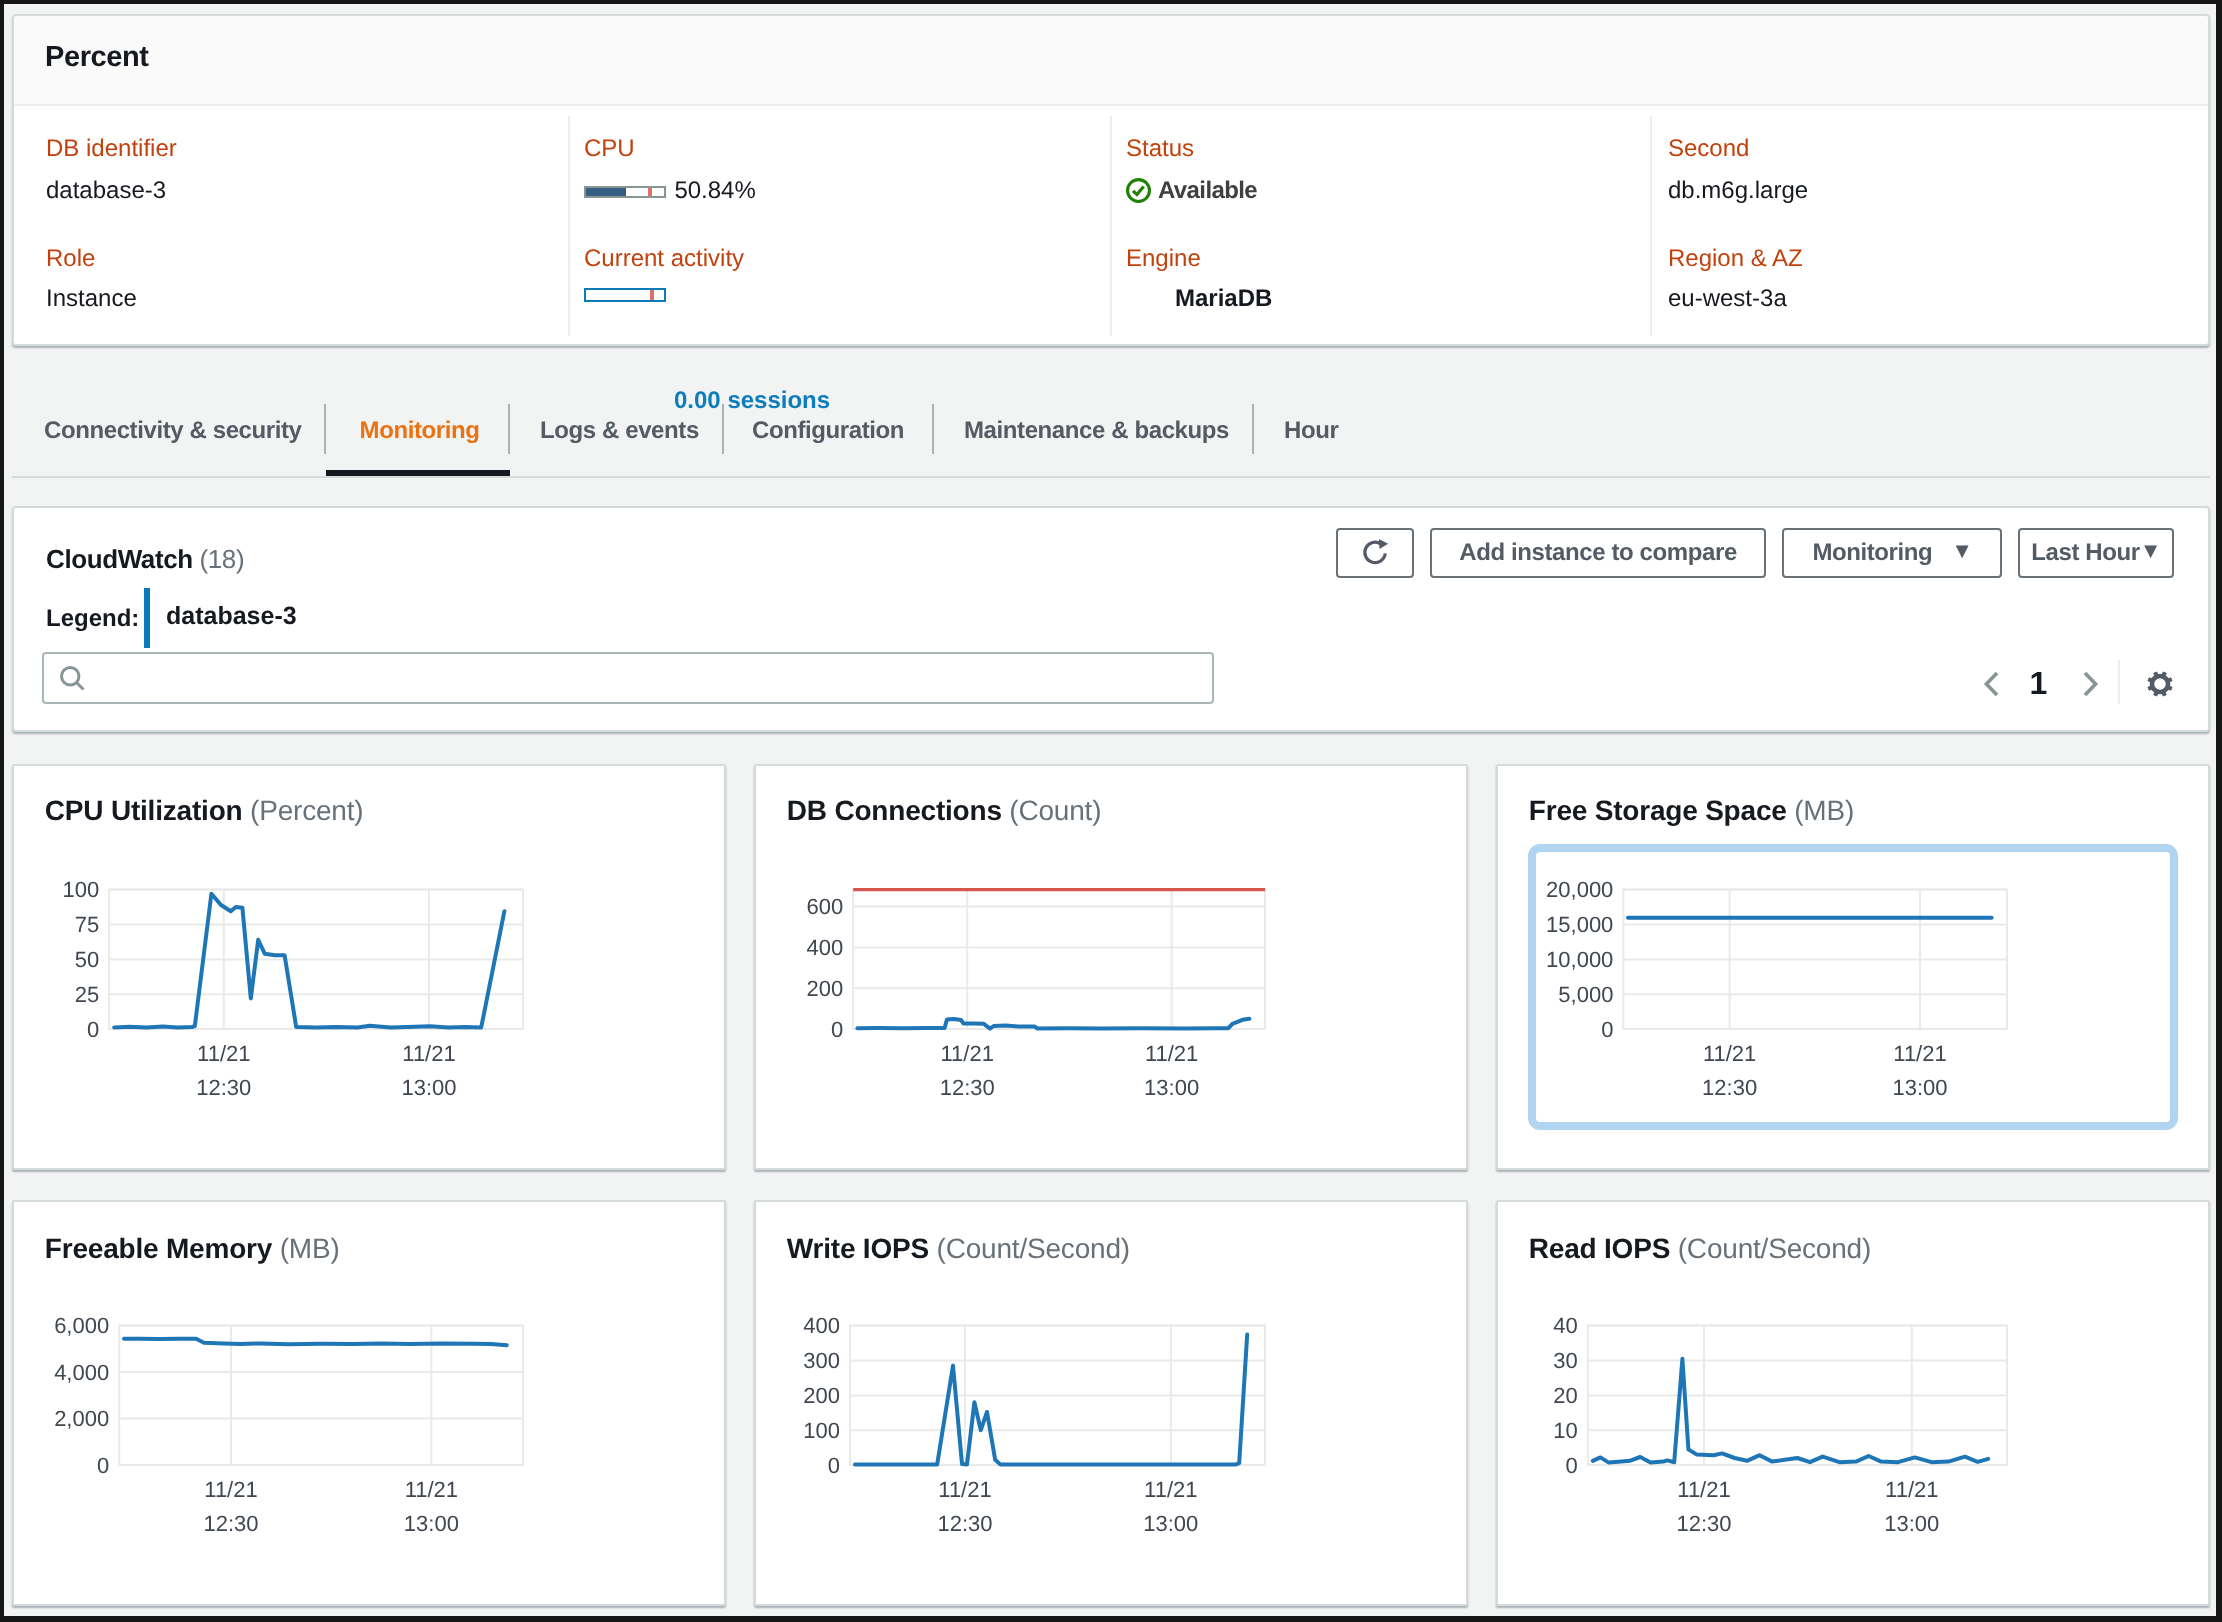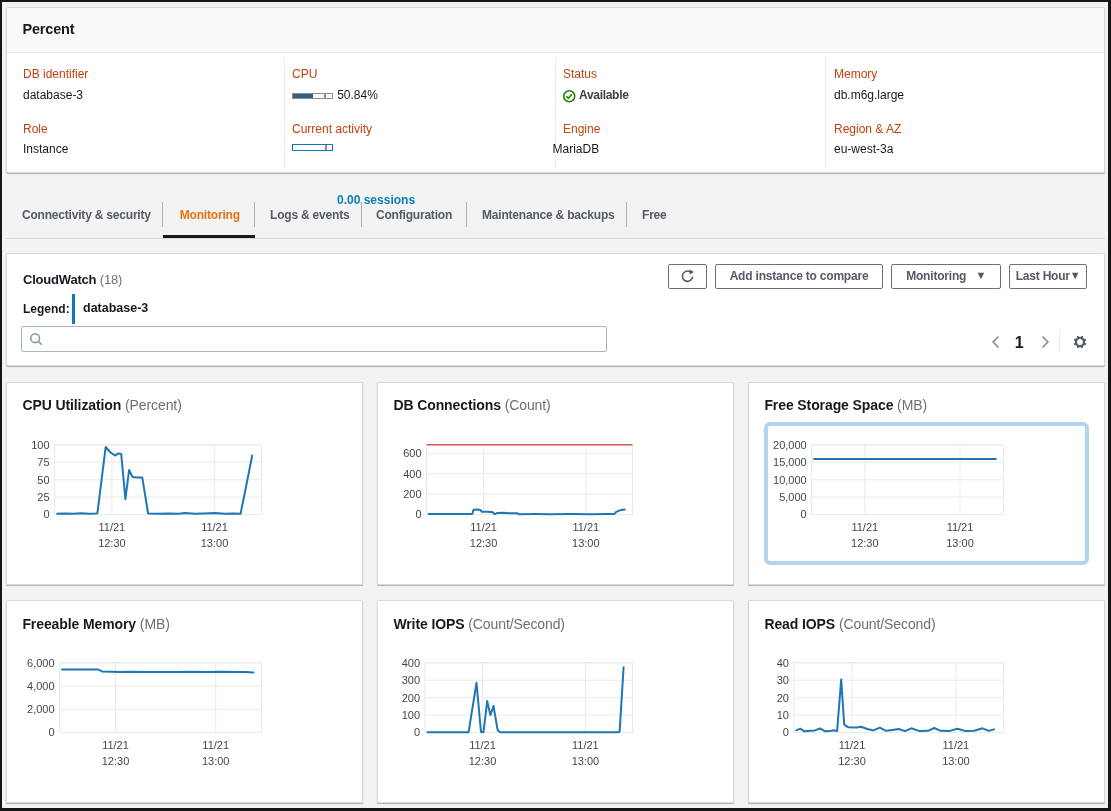--- a/index.html
+++ b/index.html
@@ -53,35 +53,35 @@
 
   <div class="lbl" style="left:556.5px;top:59.2px;">Status</div>
   <div class="abs" style="left:556.5px;top:81.3px;">
     <svg width="12.5" height="12.5" viewBox="0 0 16 16">
         <circle cx="8" cy="8" r="7" fill="none" stroke="#1d8102" stroke-width="2"></circle>
         <path d="M4.5 8.2 L7 10.6 L11.3 5.4" fill="none" stroke="#1d8102" stroke-width="2"></path>
       </svg>
   </div>
   <div class="val" style="left:572.5px;top:80.4px;color:#404040;font-weight:bold;letter-spacing:-0.3px;">Available</div>
   <div class="lbl" style="left:556.5px;top:114.2px;">Engine</div>
-  <div class="val" style="left:546px;top:134.9px;">MariaDB</div>
-
-  <div class="lbl" style="left:827.5px;top:59.2px;">Memory</div>
+  <div class="val" style="left:581px;top:134.9px;font-weight:bold;">MariaDB</div>
+
+  <div class="lbl" style="left:827.5px;top:59.2px;">Second</div>
   <div class="val" style="left:827.5px;top:80.4px;">db.m6g.large</div>
   <div class="lbl" style="left:827.5px;top:114.2px;">Region &amp; AZ</div>
   <div class="val" style="left:827.5px;top:134.9px;">eu-west-3a</div>
 </div>
 
 <div class="abs" style="left:3.5px;top:235.5px;width:1099px;height:1px;background:#d5dbdb;"></div>
 <div class="tab" style="left:20px;top:205.5px;">Connectivity &amp; security</div>
 <div class="tab" style="left:177.8px;top:205.5px;color:#ec7211;">Monitoring</div>
 <div class="tab" style="left:268px;top:205.5px;">Logs &amp; events</div>
 <div class="tab" style="left:374px;top:205.5px;">Configuration</div>
 <div class="tab" style="left:480px;top:205.5px;">Maintenance &amp; backups</div>
-<div class="tab" style="left:640px;top:205.5px;">Free</div>
+<div class="tab" style="left:640px;top:205.5px;">Hour</div>
 <div class="abs" style="left:159.7px;top:200px;width:1px;height:25px;background:#a9b4b8;"></div>
 <div class="abs" style="left:252.4px;top:200px;width:1px;height:25px;background:#a9b4b8;"></div>
 <div class="abs" style="left:359px;top:200px;width:1px;height:25px;background:#a9b4b8;"></div>
 <div class="abs" style="left:464px;top:200px;width:1px;height:25px;background:#a9b4b8;"></div>
 <div class="abs" style="left:624px;top:200px;width:1px;height:25px;background:#a9b4b8;"></div>
 <div class="abs" style="left:160.9px;top:233.3px;width:91.8px;height:2.4px;background:#16191f;"></div>
 
 <div class="panel" style="left:3.5px;top:250.6px;width:1099px;height:113px;">
   <div class="abs" style="left:16.5px;top:18.7px;font-size:13px;font-weight:bold;color:#16191f;letter-spacing:-0.2px;">CloudWatch <span style="color:#687078;font-weight:normal;">(18)</span></div>
 

